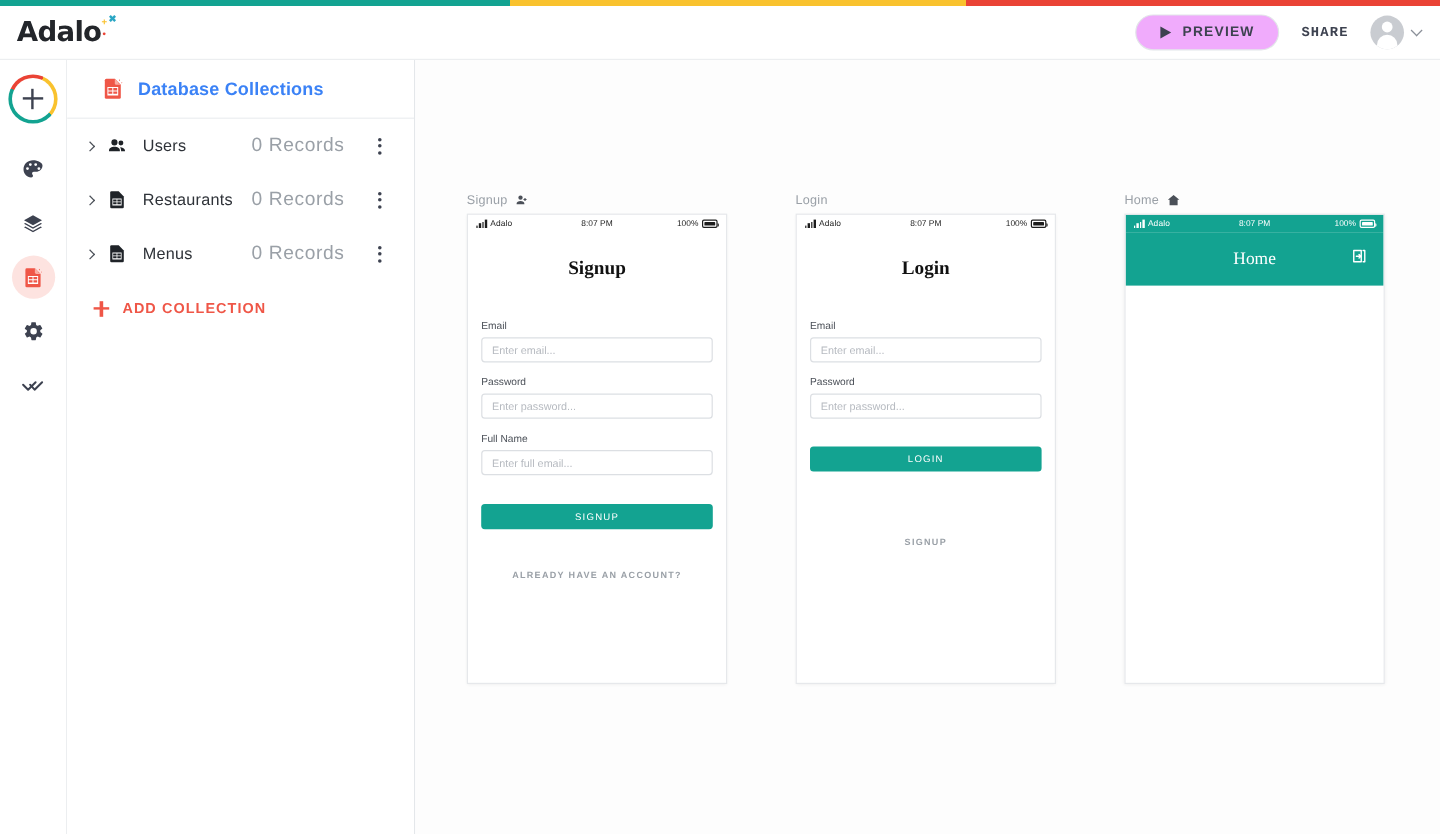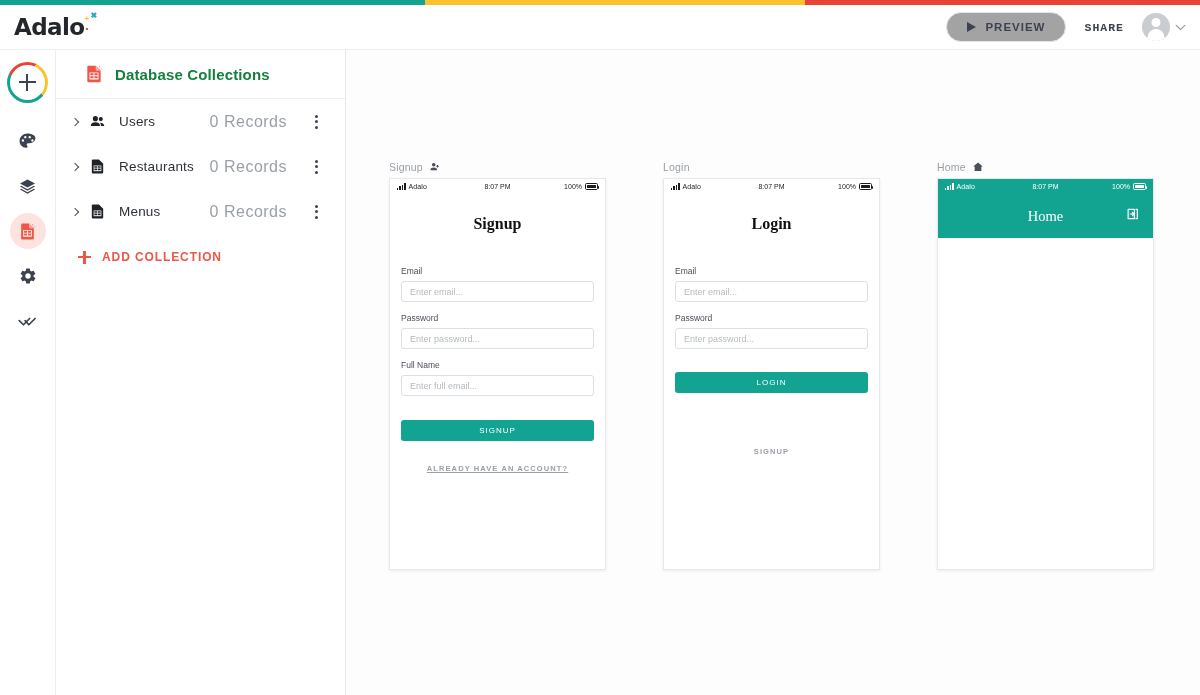--- a/index.html
+++ b/index.html
@@ -51,21 +51,21 @@
     transform: rotate(45deg) translate(-2px,-2px);
   }
 
   .header-right {
     margin-left: auto; margin-right: 16px;
     display: flex; align-items: center; gap: 18px;
   }
   .preview-btn {
     display: flex; align-items: center; gap: 9px;
     border: 1px solid #e2e5e9; border-radius: 20px;
-    padding: 8px 20px; background: #a3a3a3; cursor: pointer;
+    padding: 8px 20px; background: #f0abfc; cursor: pointer;
   }
   .play-tri {
     width: 0; height: 0;
     border-left: 9px solid #3d4250;
     border-top: 5.5px solid transparent;
     border-bottom: 5.5px solid transparent;
   }
   .preview-label, .share-label {
     font-size: 11.5px; font-weight: 700; letter-spacing: 1px; color: #3d4250;
   }
@@ -138,21 +138,21 @@
   
   .panel {
     width: 290px; background: #fff;
     border-right: 1px solid #e4e7ea; flex: none;
   }
   .panel-head {
     height: 49px; display: flex; align-items: center; gap: 11px;
     padding-left: 28px; border-bottom: 1px solid #eceef0;
   }
   .panel-title {
-    color: #15803d; font-size: 15px; font-weight: 700; letter-spacing: 0.15px;
+    color: #3b82f6; font-size: 15px; font-weight: 700; letter-spacing: 0.15px;
   }
   .coll-row {
     height: 45px; display: flex; align-items: center;
     padding: 0 22px 0 12px; cursor: pointer;
   }
   .row-chev {
     width: 6px; height: 6px; margin: 0 10px 0 4px;
     border-right: 1.7px solid #4a4f57;
     border-top: 1.7px solid #4a4f57;
     transform: rotate(45deg);
@@ -466,21 +466,21 @@
           </div>
           <div style="margin-top:11px;">
             <div class="field-label">Full Name</div>
             <div class="field-box" style="margin-top:5px;">
               <span class="field-ph">Enter full email...</span>
             </div>
           </div>
           <div class="tbtn" style="margin-top:24px;">
             <span>SIGNUP</span>
           </div>
-          <div class="linktext" style="margin-top:23px;text-decoration:underline;">
+          <div class="linktext" style="margin-top:34px;">
             <span>ALREADY HAVE AN ACCOUNT?</span>
           </div>
         </div>
       </div>
     </div>
 
     <div class="screen" style="left:317px; top:110px; width:217px;">
       <div class="screen-label">
         <span class="screen-label-text">Login</span>
       </div>

